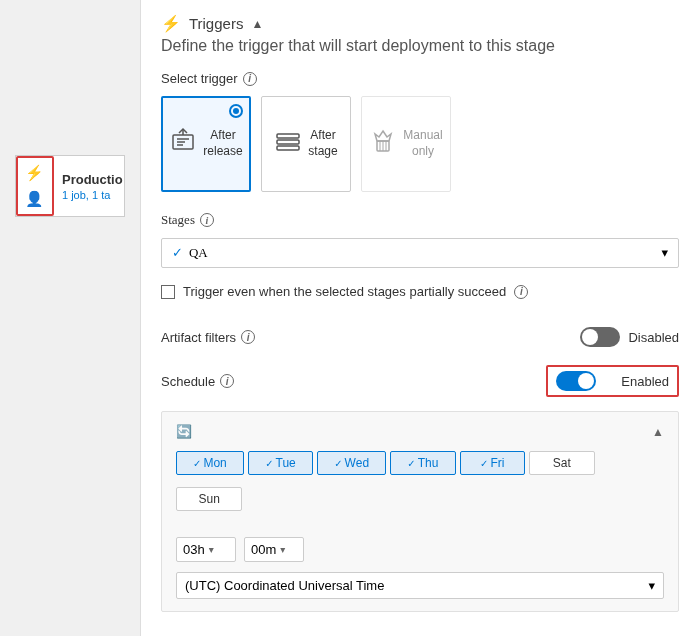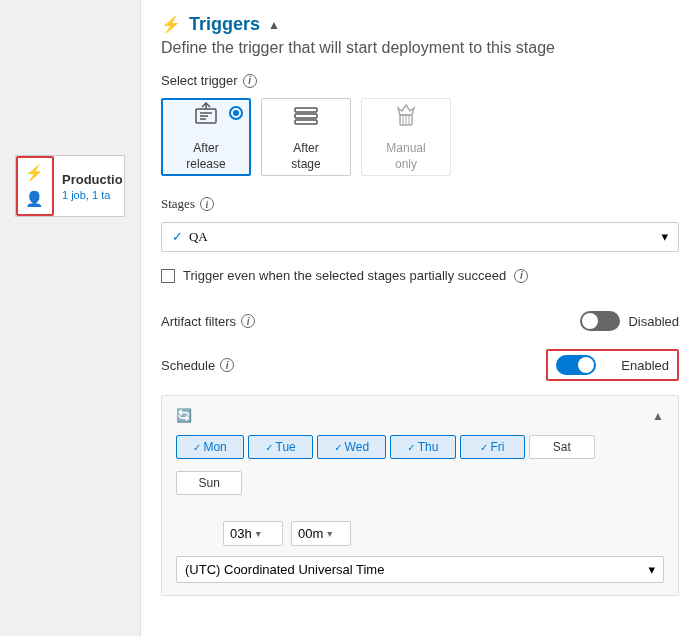--- a/index.html
+++ b/index.html
@@ -86,23 +86,23 @@
 
     
     .panel-header {
       display: flex;
       align-items: center;
       gap: 8px;
       margin-bottom: 4px;
     }
 
     .panel-title {
-      font-size: 18px;
-      font-weight: 700;
-      color: #0369a1;
+      font-size: 15px;
+      font-weight: 400;
+      color: #404040;
     }
 
     .panel-subtitle {
       font-size: 16px;
       color: #555;
       margin-bottom: 16px;
     }
 
     
     .section-label {
@@ -131,25 +131,25 @@
 
     
     .trigger-cards {
       display: flex;
       gap: 10px;
       margin-bottom: 20px;
     }
 
     .trigger-card {
       width: 90px;
-      height: 78px;
+      height: 96px;
       border: 1px solid #ccc;
       border-radius: 2px;
       display: flex;
-      flex-direction: column;
+      flex-direction: row;
       align-items: center;
       justify-content: center;
       gap: 6px;
       cursor: pointer;
       position: relative;
       background: #fff;
     }
 
     .trigger-card.selected {
       border: 2px solid #0078d4;
@@ -391,21 +391,20 @@
       gap: 4px;
       margin-bottom: 26px;
     }
 
     
     .time-row {
       display: flex;
       align-items: center;
       gap: 8px;
       margin-bottom: 10px;
-      margin-left: 47px;
     }
 
     .time-select {
       border: 1px solid #ccc;
       border-radius: 2px;
       padding: 4px 6px;
       font-size: 13px;
       background: #fff;
       display: flex;
       align-items: center;

